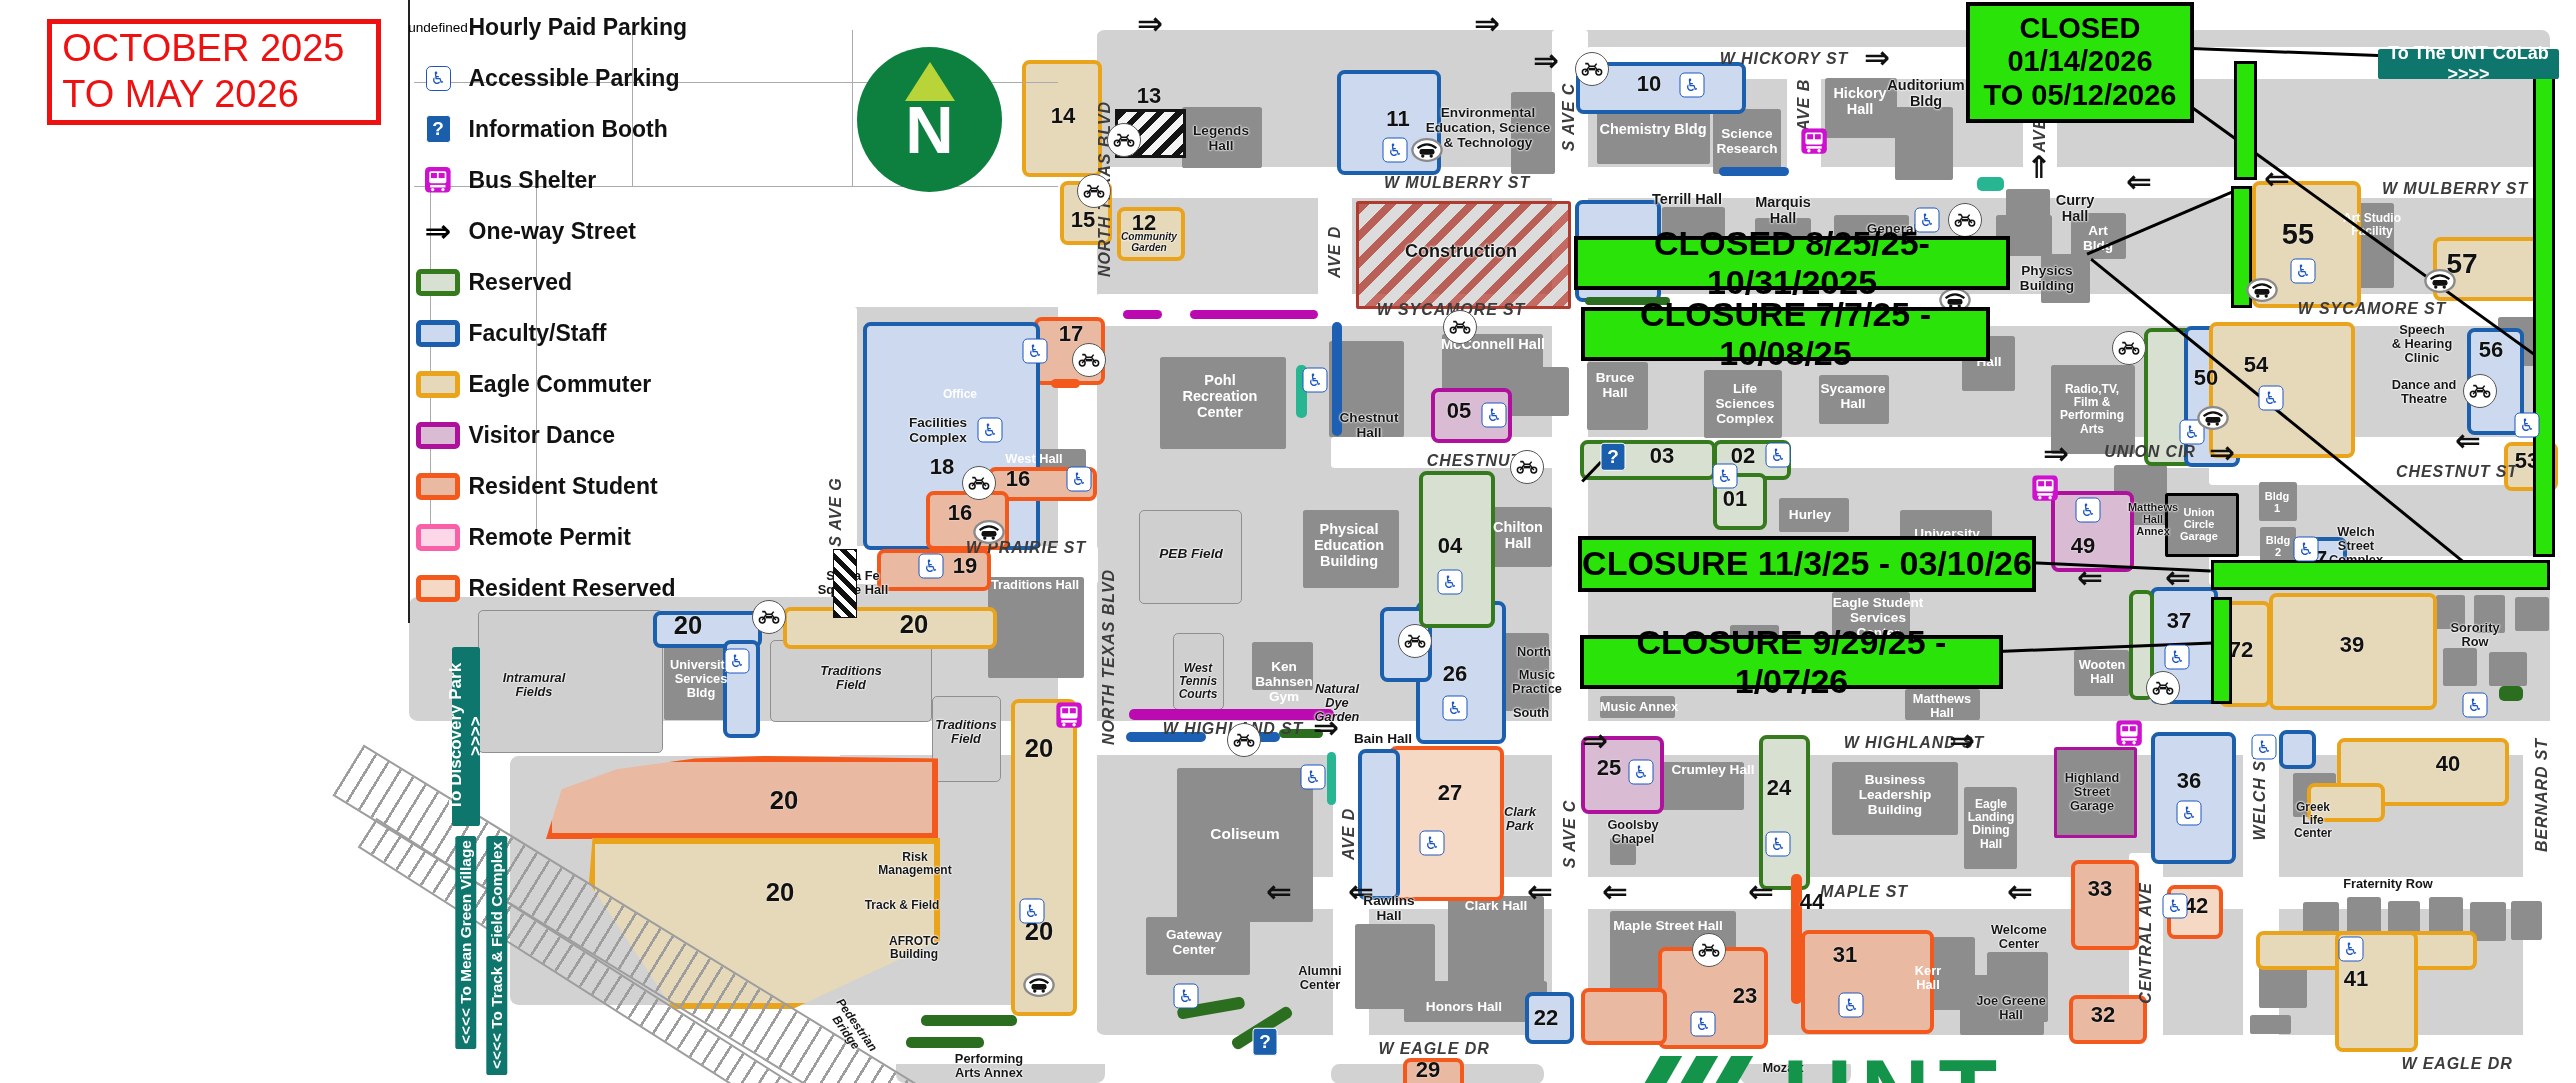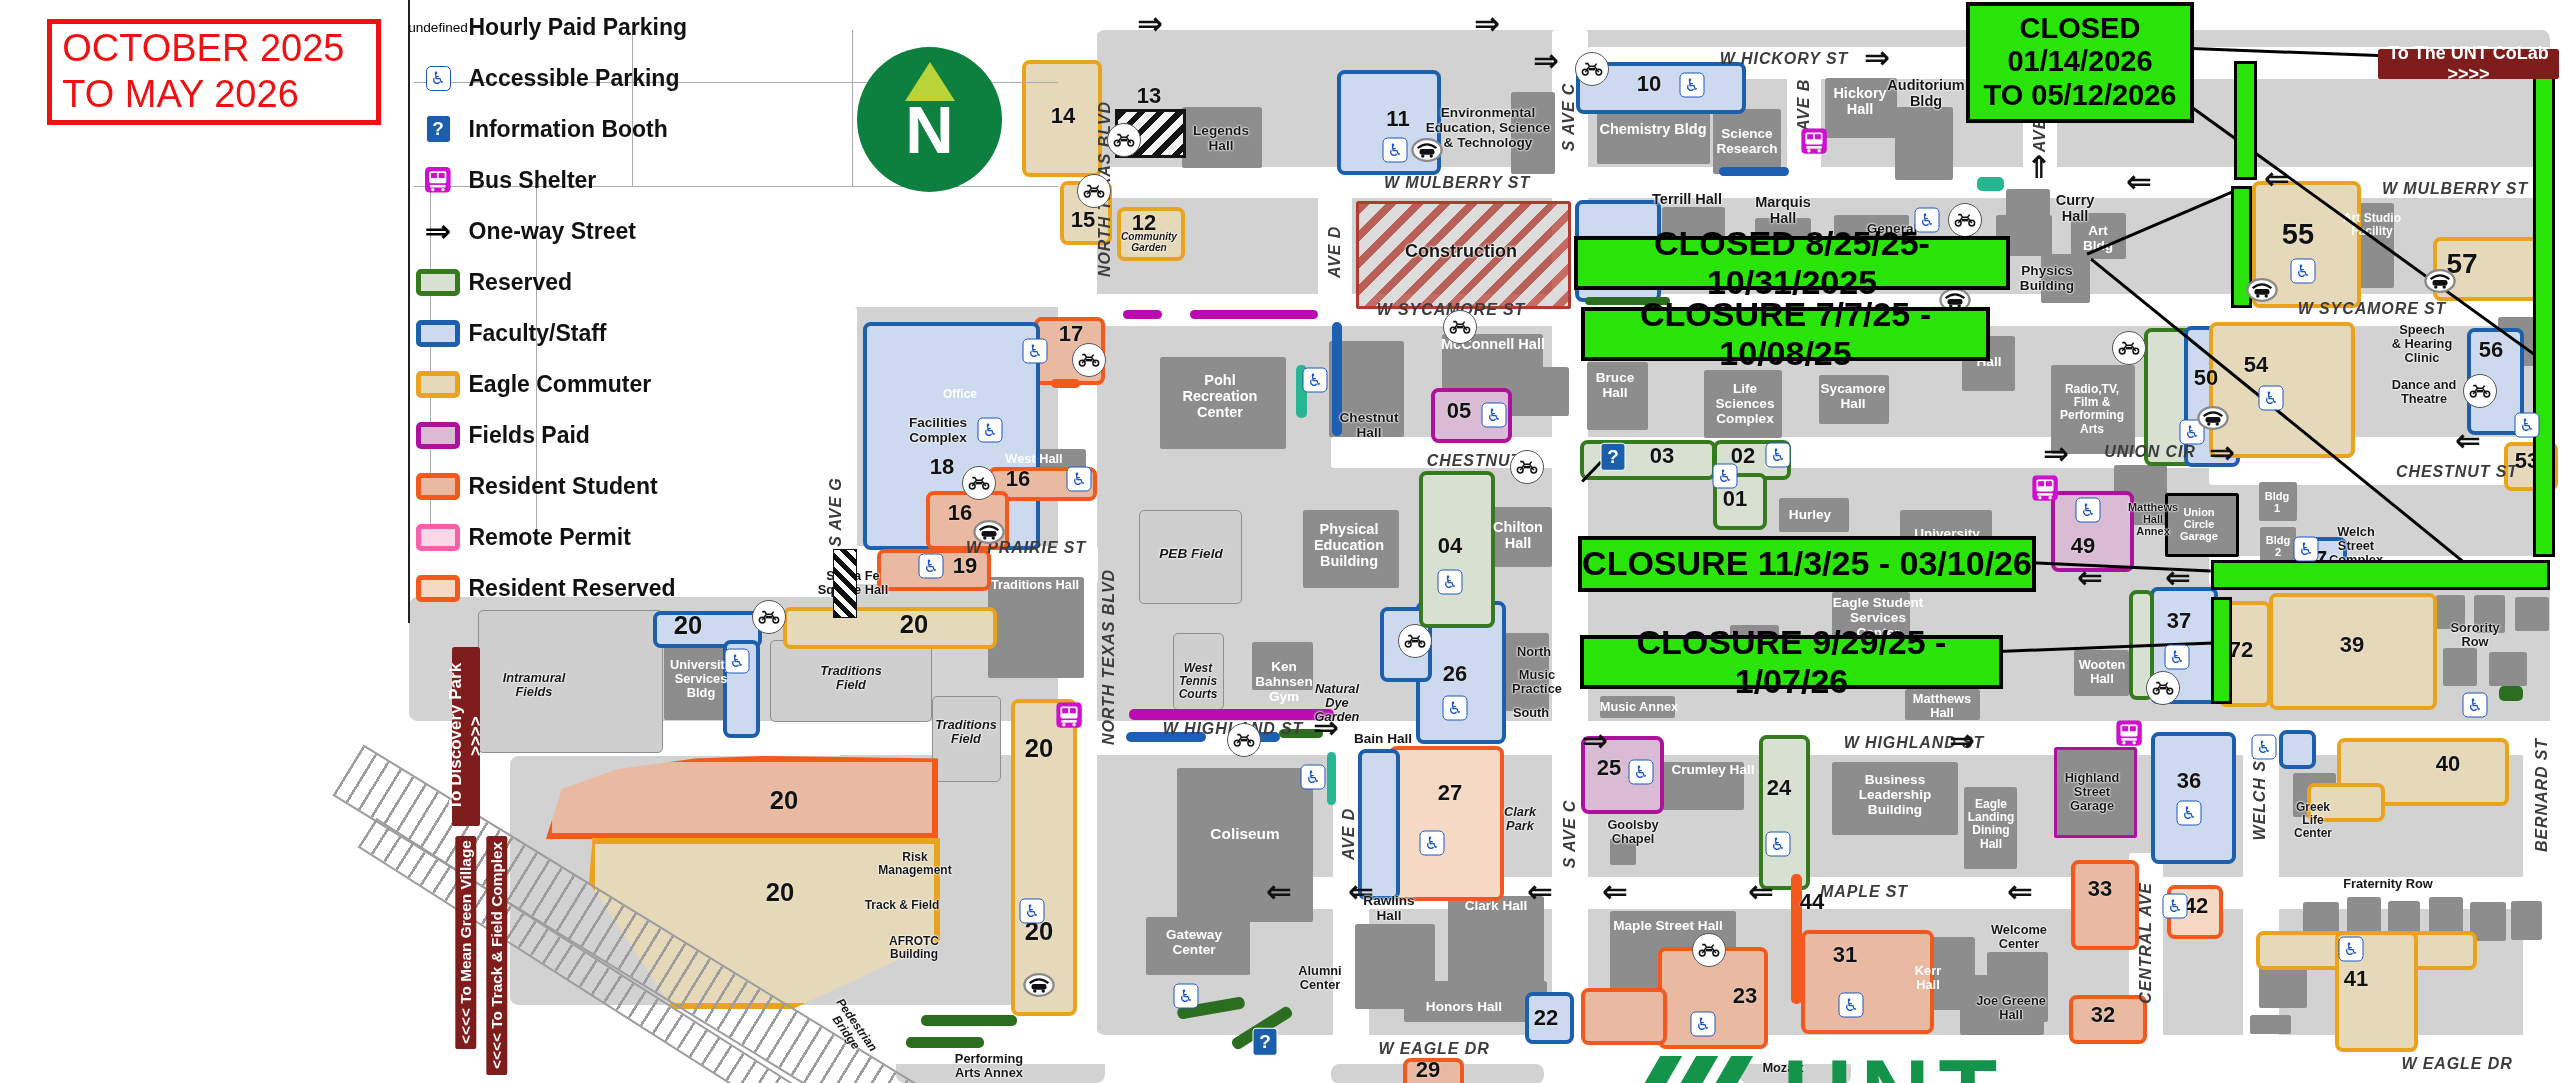--- a/index.html
+++ b/index.html
@@ -18,21 +18,21 @@
   .num{position:absolute;transform:translate(-50%,-50%);font-weight:bold;color:#111;
        text-shadow:0 0 1.7px rgba(255,255,255,.85);z-index:42;}
   .street{position:absolute;transform:translate(-50%,-50%);font-weight:bold;font-style:italic;
           color:#3c3c3c;letter-spacing:0.9px;white-space:nowrap;z-index:38;}
   .street.vert{transform:translate(-50%,-50%) rotate(-90deg);}
   .arrow{position:absolute;transform:translate(-50%,-50%);font-family:"DejaVu Sans",sans-serif;
          font-weight:bold;color:#101010;font-size:31px;line-height:1;z-index:39;}
   .banner{position:absolute;background:#2ae309;border:4.3px solid #000;color:#000;display:flex;
           align-items:center;justify-content:center;font-weight:600;text-align:center;
           white-space:pre-line;line-height:1.16;z-index:60;}
-  .sign{position:absolute;background:#7f1d1d;color:#fff;font-weight:bold;display:flex;
+  .sign{position:absolute;background:#0f766e;color:#fff;font-weight:bold;display:flex;
         align-items:center;justify-content:center;border-radius:2.6px;z-index:45;text-align:center;}
   .sign.vert{writing-mode:vertical-rl;transform:rotate(180deg);}
   .greenbar{position:absolute;background:#2ae309;border:3.4px solid #000;z-index:44;}
   .strip{position:absolute;border-radius:5.1px;z-index:32;}
   .kline{position:absolute;height:0;transform-origin:0 0;z-index:43;}
   .icon{position:absolute;transform:translate(-50%,-50%);z-index:46;display:flex;
         align-items:center;justify-content:center;}
   .wc{width:23px;height:23px;background:#fff;border:1.7px solid #1d56c0;border-radius:5.1px;
       color:#1d56c0;font-size:17px;line-height:22px;text-align:center;font-family:"DejaVu Sans",sans-serif;font-weight:bold;}
   .moto{width:32px;height:32px;background:#fff;border:1.7px solid #555;border-radius:50%;}
@@ -134,21 +134,21 @@
       <div class="leg-row">
         <div class="leg-ic">
           <div class="sw" style="border-color: rgb(234, 164, 28); background: rgb(230, 217, 186);"></div>
         </div>
         <div class="leg-lb">Eagle Commuter</div>
       </div>
       <div class="leg-row">
         <div class="leg-ic">
           <div class="sw" style="border-color: rgb(174, 17, 156); background: rgb(217, 188, 212);"></div>
         </div>
-        <div class="leg-lb">Fields Paid</div>
+        <div class="leg-lb">Visitor Dance</div>
       </div>
       <div class="leg-row">
         <div class="leg-ic">
           <div class="sw" style="border-color: rgb(243, 88, 29); background: rgb(233, 185, 162);"></div>
         </div>
         <div class="leg-lb">Resident Student</div>
       </div>
       <div class="leg-row">
         <div class="leg-ic">
           <div class="sw" style="border-color: rgb(249, 96, 168); background: rgb(251, 215, 232);"></div>

